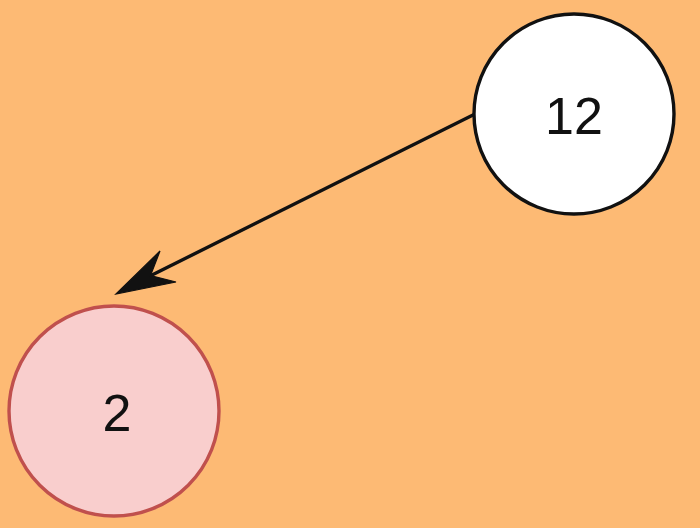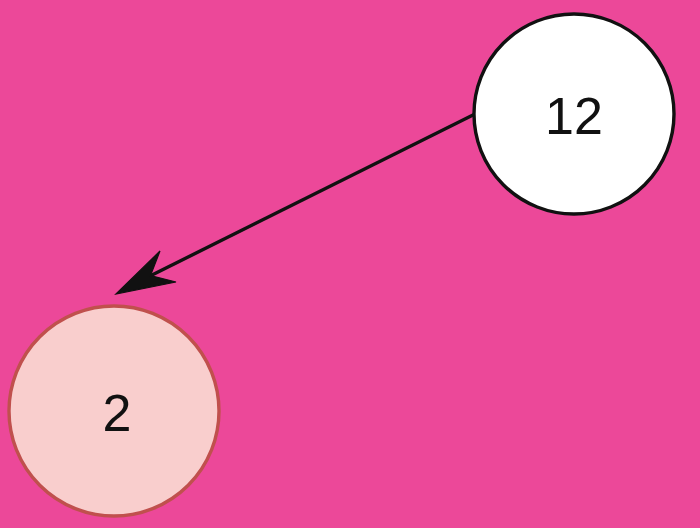--- a/index.html
+++ b/index.html
@@ -11,21 +11,21 @@
   body {
     width: 700px;
     height: 528px;
     overflow: hidden;
     font-family: "Liberation Sans", sans-serif;
   }
   #graph-canvas {
     position: relative;
     width: 700px;
     height: 528px;
-    background: #ec4899;
+    background: #fdba74;
   }
   #graph-svg {
     position: absolute;
     top: 0;
     left: 0;
     width: 700px;
     height: 528px;
     display: block;
   }
   .node-label {

